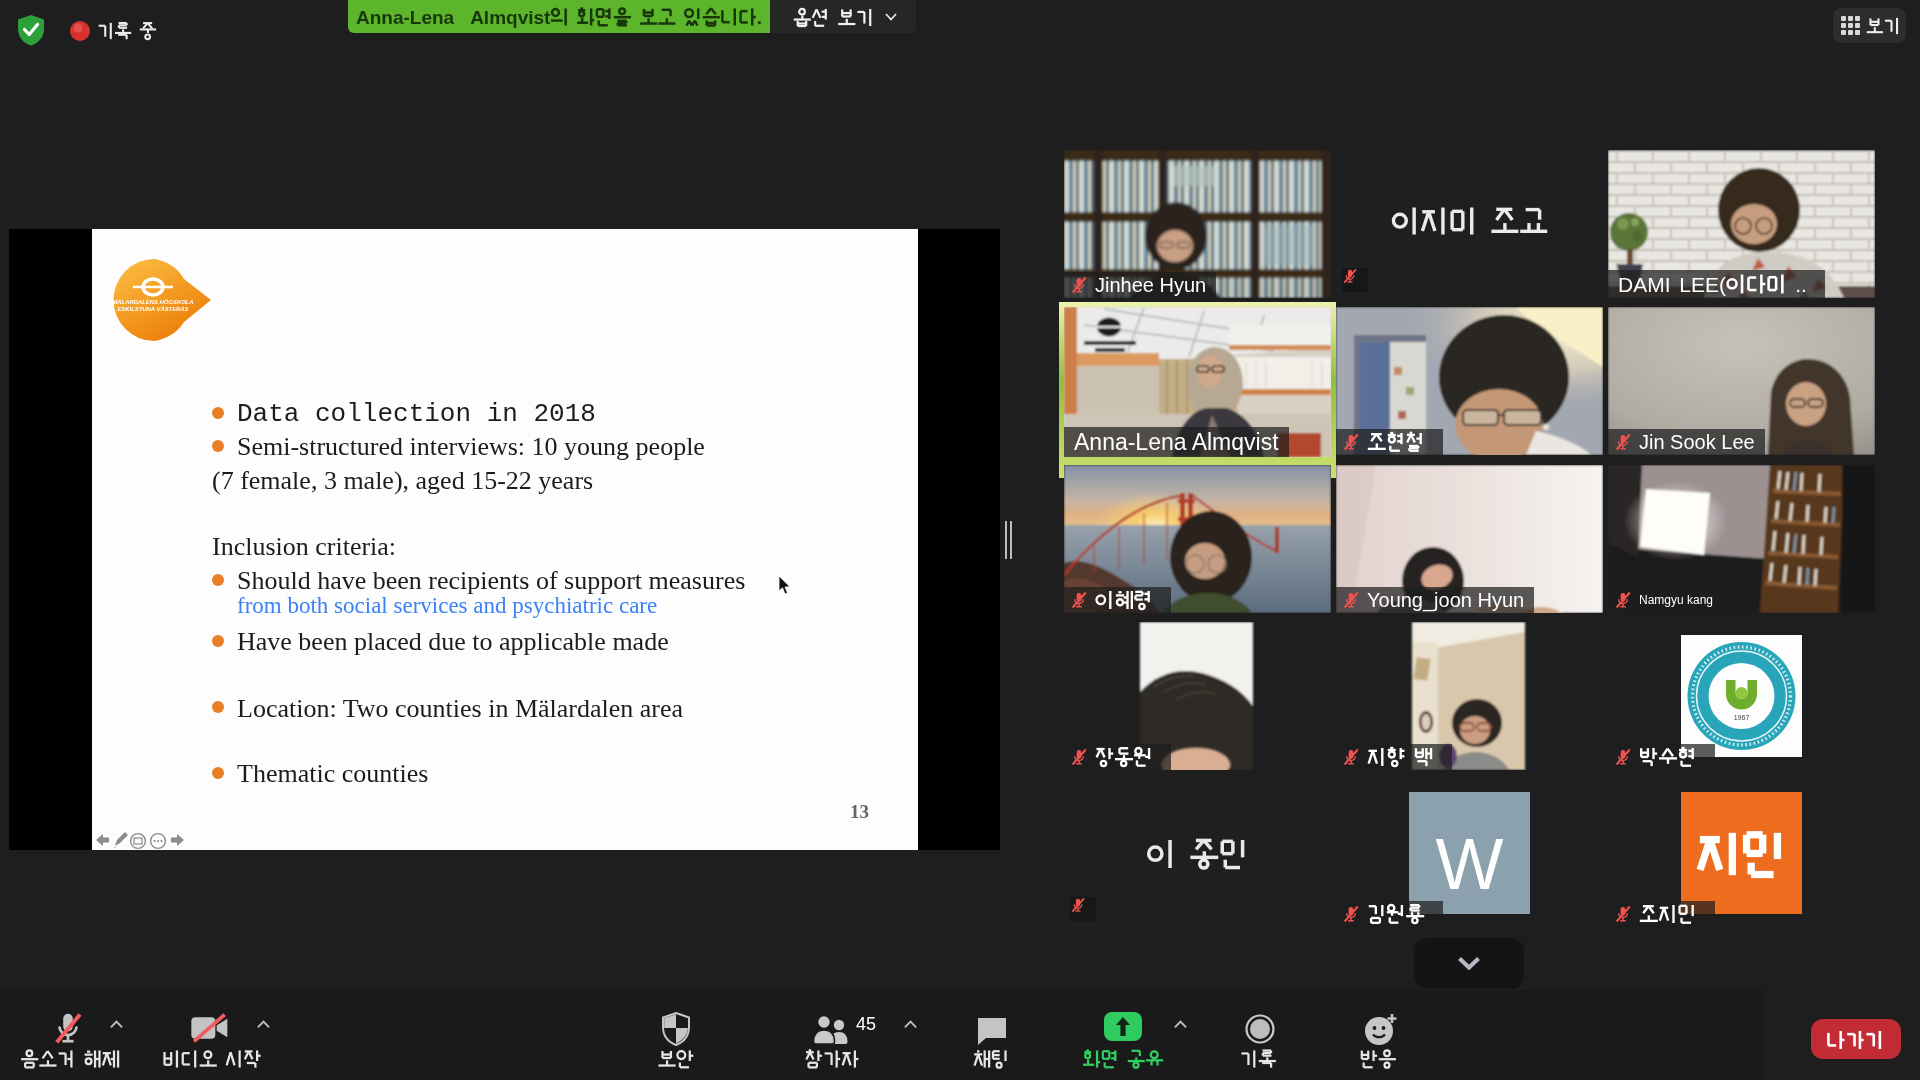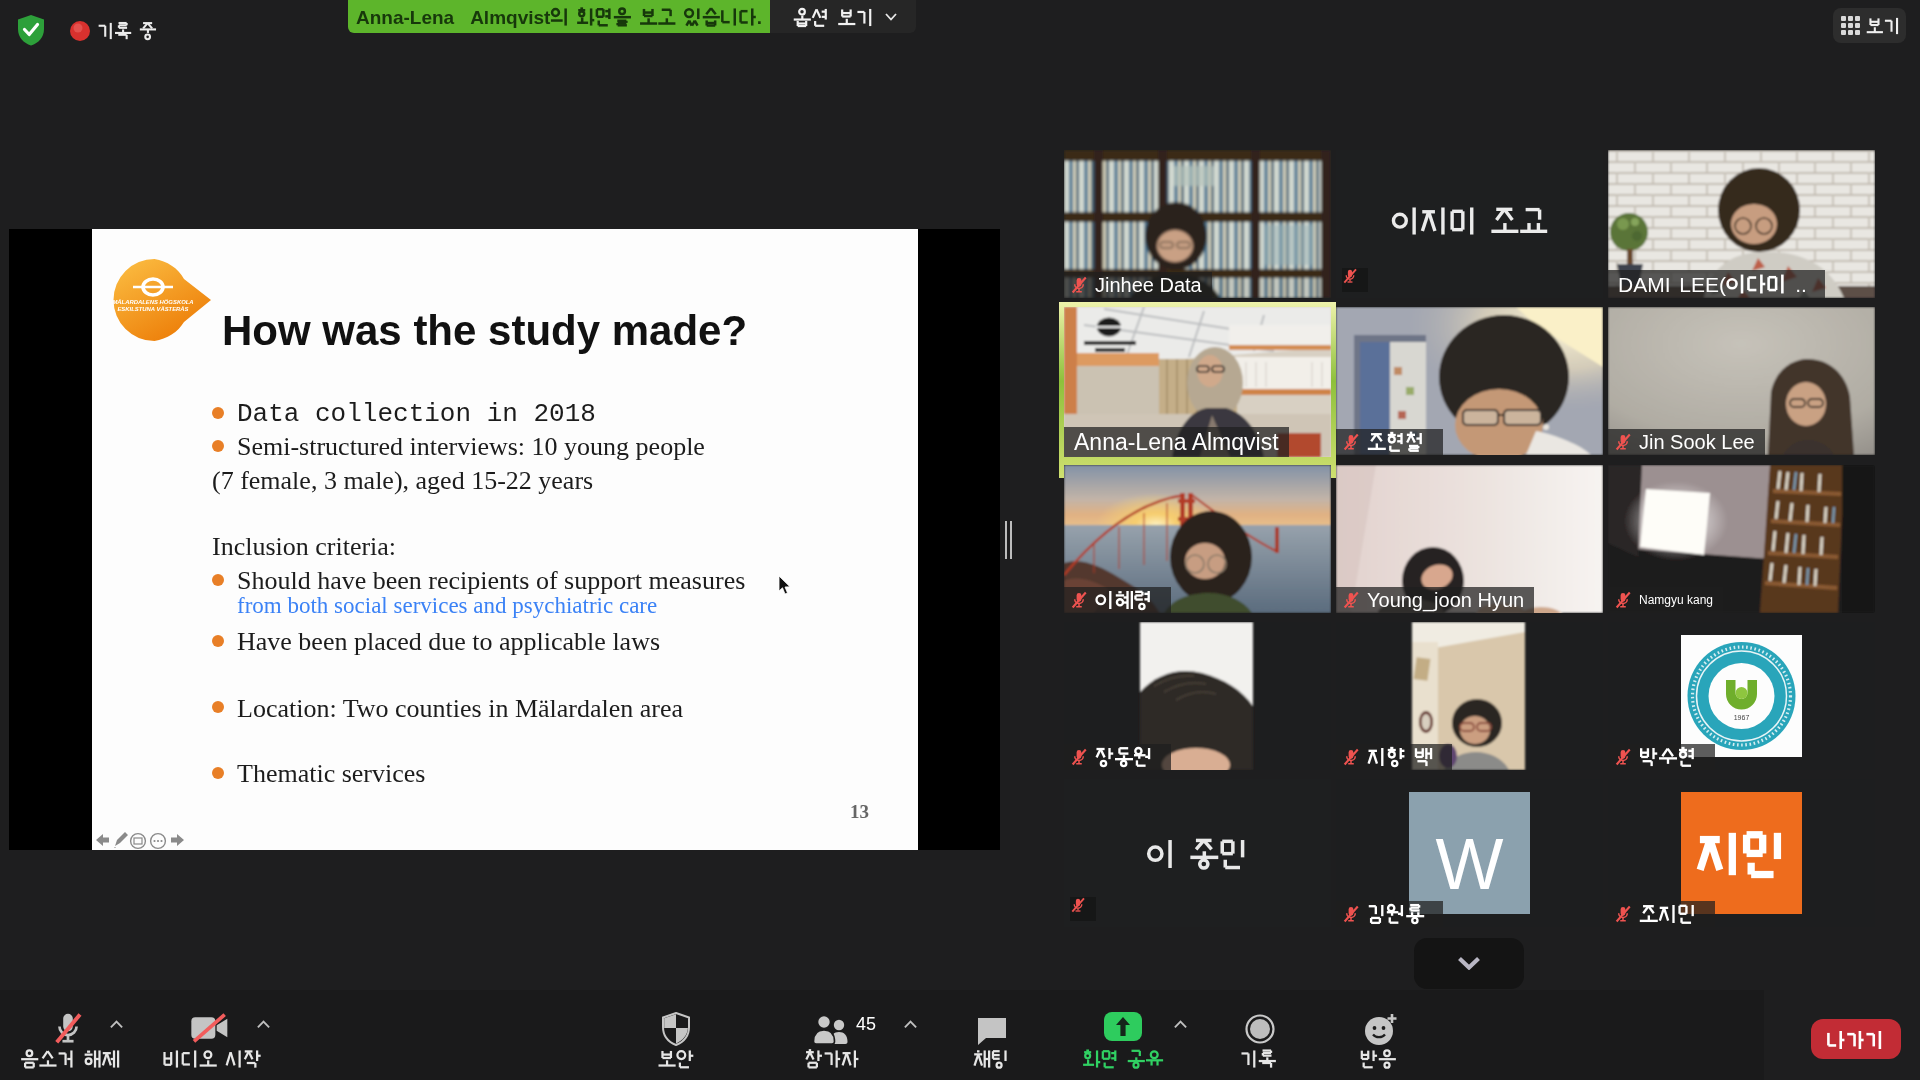--- a/index.html
+++ b/index.html
@@ -183,36 +183,35 @@
     </linearGradient>
       </defs>
     <path d="M44.5 3 A 41 41 0 1 0 44.5 85 C57 83 68 76 74 66 L101 44 L74 23 C68 12 57 5 44.5 3 Z" fill="url(#lg)"></path>
     <g stroke="#fff" fill="none">
       <ellipse cx="43" cy="31" rx="10" ry="8" stroke-width="3.6"></ellipse>
       <line x1="23" y1="31" x2="63" y2="31" stroke-width="2.6"></line>
     </g>
     <text x="43" y="48" font-size="5.9" font-style="italic" font-weight="bold" fill="#fff" text-anchor="middle" font-family="Liberation Sans">MÄLARDALENS HÖGSKOLA</text>
     <text x="43" y="55" font-size="5.9" font-style="italic" font-weight="bold" fill="#fff" text-anchor="middle" font-family="Liberation Sans">ESKILSTUNA VÄSTERÅS</text>
   </svg>
-  <div class="abs" style="left:130px;top:78px;font-family:'Liberation Sans',sans-serif;font-weight:bold;font-size:42px;color:#111">How was the study made?</div>
   <div id="body-text">
       <div class="abs" style="left:145px;top:169.8px;font-family:Liberation Mono, monospace;font-size:26px;color:#1c1c1c;white-space:nowrap">Data collection in 2018</div>
       <div class="abs" style="left:120px;top:177.6px;width:12px;height:12px;border-radius:50%;background:#e87f27"></div>
       <div class="abs" style="left:145px;top:203.2px;font-family:Liberation Serif, serif;font-size:26px;color:#1c1c1c;white-space:nowrap">Semi-structured interviews: 10 young people</div>
       <div class="abs" style="left:120px;top:211.0px;width:12px;height:12px;border-radius:50%;background:#e87f27"></div>
       <div class="abs" style="left:120px;top:236.7px;font-family:'Liberation Serif',serif;font-size:26px;color:#1c1c1c;white-space:nowrap">(7 female, 3 male), aged 15-22 years</div>
       <div class="abs" style="left:120px;top:302.7px;font-family:'Liberation Serif',serif;font-size:26px;color:#1c1c1c;white-space:nowrap">Inclusion criteria:</div>
       <div class="abs" style="left:145px;top:336.8px;font-family:'Liberation Serif',serif;font-size:26px;color:#1c1c1c;white-space:nowrap">Should have been recipients of support measures</div>
       <div class="abs" style="left:120px;top:344.6px;width:12px;height:12px;border-radius:50%;background:#e87f27"></div>
       <div class="abs" style="left:145px;top:363.6px;font-family:'Liberation Serif',serif;font-size:23px;color:#3b82f6;white-space:nowrap">from both social services and psychiatric care</div>
-      <div class="abs" style="left:145px;top:397.7px;font-family:'Liberation Serif',serif;font-size:26px;color:#1c1c1c;white-space:nowrap">Have been placed due to applicable laws</div>
+      <div class="abs" style="left:145px;top:397.7px;font-family:'Liberation Serif',serif;font-size:26px;color:#1c1c1c;white-space:nowrap">Have been placed due to applicable made</div>
       <div class="abs" style="left:120px;top:405.5px;width:12px;height:12px;border-radius:50%;background:#e87f27"></div>
       <div class="abs" style="left:145px;top:464.6px;font-family:'Liberation Serif',serif;font-size:26px;color:#1c1c1c;white-space:nowrap">Location: Two counties in Mälardalen area</div>
       <div class="abs" style="left:120px;top:472.4px;width:12px;height:12px;border-radius:50%;background:#e87f27"></div>
-      <div class="abs" style="left:145px;top:529.8px;font-family:'Liberation Serif',serif;font-size:26px;color:#1c1c1c;white-space:nowrap">Thematic services</div>
+      <div class="abs" style="left:145px;top:529.8px;font-family:'Liberation Serif',serif;font-size:26px;color:#1c1c1c;white-space:nowrap">Thematic counties</div>
       <div class="abs" style="left:120px;top:537.6px;width:12px;height:12px;border-radius:50%;background:#e87f27"></div>
     </div>
   <div class="abs" style="left:758px;top:572px;font-family:'Liberation Serif',serif;font-weight:bold;font-size:19px;color:#666">13</div>
 
   <svg class="abs" style="left:3px;top:603px" width="180" height="18" viewBox="0 0 180 18">
     <g fill="#8a8a8a">
       <path d="M1 8 L8 2 V5.5 H14 V10.5 H8 V14 Z"></path>
       <path d="M20 14 L22 8 L30 0 L33 3 L25 11 Z M21 15 L20 16 L19 15 Z"></path>
       <circle cx="43" cy="9" r="7.4" fill="none" stroke="#8a8a8a" stroke-width="1.4"></circle>
       <rect x="39" y="6" width="8" height="6" fill="none" stroke="#8a8a8a" stroke-width="1.2"></rect>
@@ -271,21 +270,21 @@
       <div class="lbl" style="height:26px">
         <svg width="18" height="18" viewBox="0 0 24 24">
           <path d="M12 2.5 a3.2 3.2 0 0 1 3.2 3.2 V11 a3.2 3.2 0 0 1-6.4 0 V5.7 a3.2 3.2 0 0 1 3.2-3.2 Z" fill="#ef5350"></path>
           <g fill="none" stroke="#ef5350" stroke-width="2">
             <path d="M6.3 11 a5.7 5.7 0 0 0 11.4 0"></path>
             <path d="M12 16.7 V20.2"></path>
             <path d="M8.3 21 h7.4"></path>
           </g>
           <path d="M3.5 22 L21 2" stroke="#ef5350" stroke-width="2.8"></path>
         </svg>
-        <span class="nm" style="font-size:20px">Jinhee Data</span>
+        <span class="nm" style="font-size:20px">Jinhee Hyun</span>
       </div>
     </div>
     <div class="tile" style="left:1336px;top:150px;width:267px;height:148px">
       <div class="miconly">
         <svg width="16" height="16" viewBox="0 0 24 24">
           <path d="M12 2.5 a3.2 3.2 0 0 1 3.2 3.2 V11 a3.2 3.2 0 0 1-6.4 0 V5.7 a3.2 3.2 0 0 1 3.2-3.2 Z" fill="#ef5350"></path>
           <g fill="none" stroke="#ef5350" stroke-width="2">
             <path d="M6.3 11 a5.7 5.7 0 0 0 11.4 0"></path>
             <path d="M12 16.7 V20.2"></path>
             <path d="M8.3 21 h7.4"></path>

